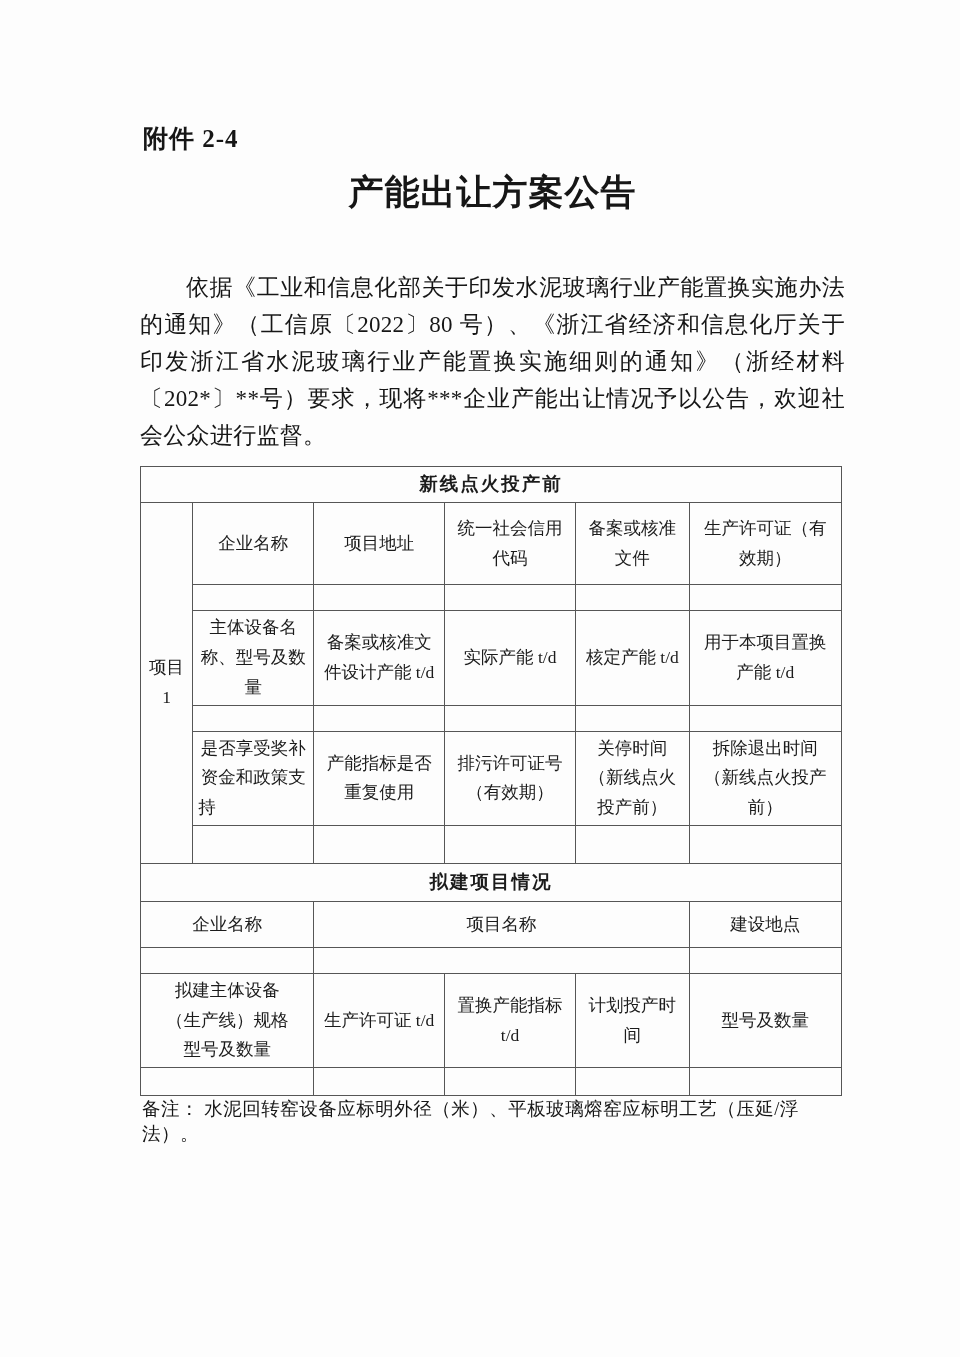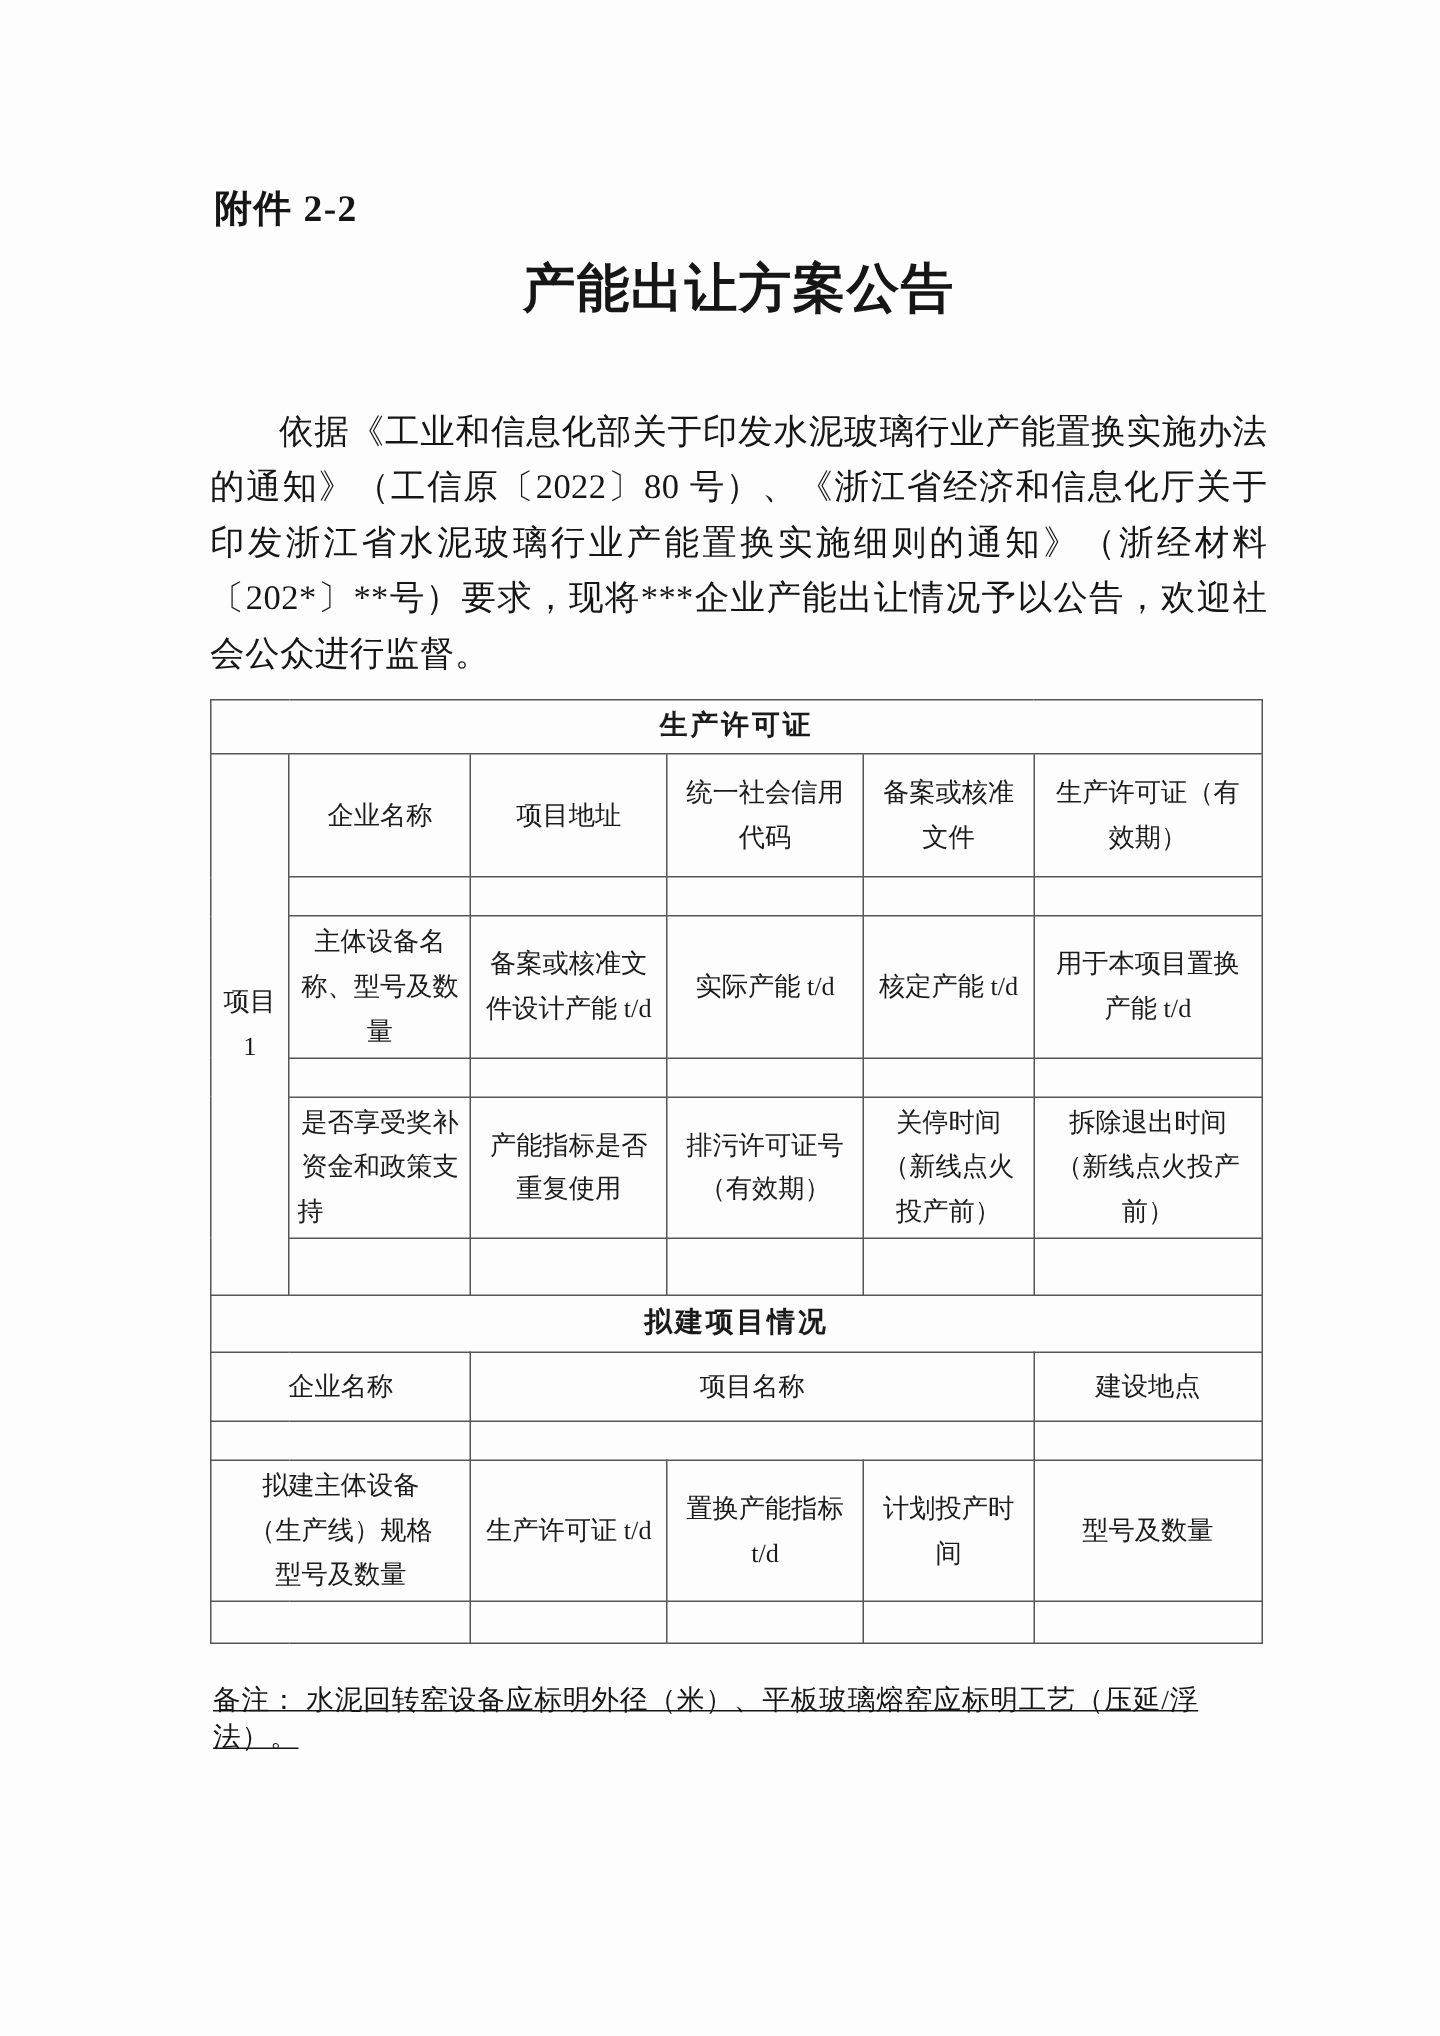--- a/index.html
+++ b/index.html
@@ -80,52 +80,51 @@
   tr.ra   { height: 82px; }
   tr.rgap { height: 26px; }
   tr.rb   { height: 86px; }
   tr.rc   { height: 90px; margin-left: 12px; }
   tr.rgapl{ height: 38px; }
   tr.rh2  { height: 38px; }
   tr.rd   { height: 46px; }
   tr.re   { height: 84px; }
   tr.rgape{ height: 28px; }
   .note {
-    margin: 24px 0 0 2px;
+    margin: 0 0 0 2px;
     font-size: 18.5px;
     letter-spacing: 0.5px;
-    text-decoration: underline;
   }
 </style>
 </head>
 <body>
 
 <div class="page">
 
-  <div class="attachment">附件 2-2</div>
+  <div class="attachment">附件 2-4</div>
 
   <div class="doc-title">
     <div>产能出让方案公告</div>
   </div>
 
   <p class="intro">依据《工业和信息化部关于印发水泥玻璃行业产能置换实施办法的通知》（工信原〔2022〕80 号）、《浙江省经济和信息化厅关于印发浙江省水泥玻璃行业产能置换实施细则的通知》（浙经材料〔202*〕**号）要求，现将***企业产能出让情况予以公告，欢迎社会公众进行监督。</p>
 
   <table class="cap-table">
     <colgroup>
       <col style="width:52px">
       <col style="width:121px">
       <col style="width:130px">
       <col style="width:131px">
       <col style="width:113px">
       <col style="width:152px">
     </colgroup>
 
     <tbody>
         <tr class="rh1">
-      <td colspan="6" class="sec-title">生产许可证</td>
+      <td colspan="6" class="sec-title">新线点火投产前</td>
     </tr>
 
     <tr class="ra">
       <td rowspan="6">项目1</td>
       <td>企业名称</td>
       <td>项目地址</td>
       <td>统一社会信用代码</td>
       <td>备案或核准文件</td>
       <td>生产许可证（有效期）</td>
     </tr>

